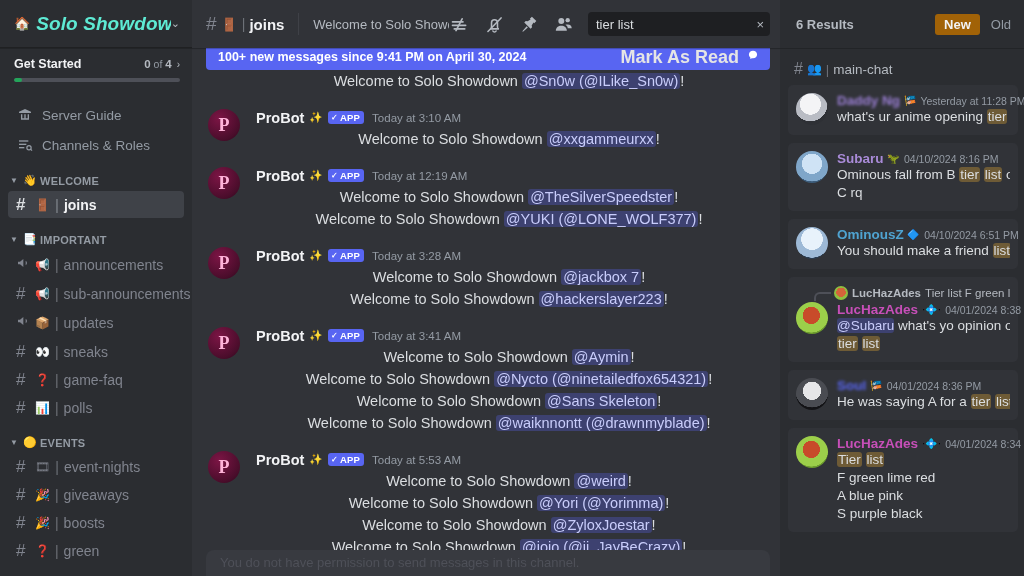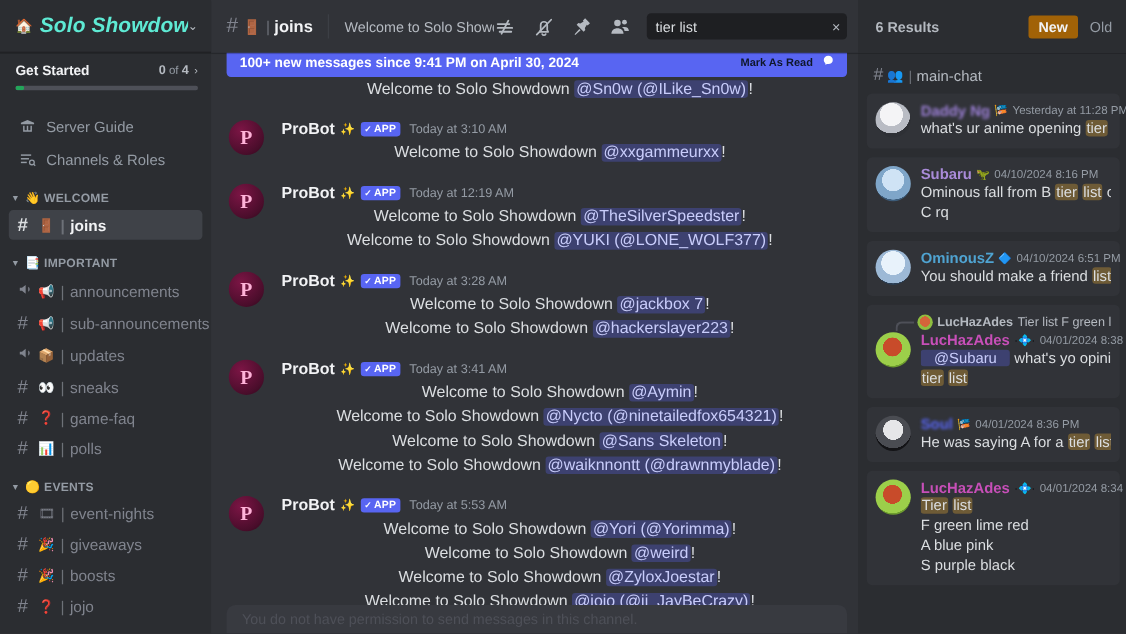--- a/index.html
+++ b/index.html
@@ -82,21 +82,21 @@
   .search-box .sval { color: #dbdee1; font-size: 13px; flex: 1; white-space: nowrap; overflow: hidden; }
   .search-box .sico { color: #b5bac1; font-size: 13px; }
 
   
   .newbanner {
     position: absolute; top: 44px; left: 14px; right: 10px; height: 26px;
     background: #5865f2; border-radius: 4px; display: flex; align-items: center;
     padding: 0 10px 0 12px; z-index: 5;
   }
   .newbanner .nb-text { color: #fff; font-size: 12.5px; font-weight: 600; flex: 1; white-space: nowrap; }
-  .newbanner .nb-mark { color: #0f172a; font-size: 10px; font-weight: bold; cursor: pointer; }
+  .newbanner .nb-mark { color: #e5e5e5; font-size: 18px; font-weight: bold; cursor: pointer; }
   .newbanner .nb-ico { margin-left: 7px; font-size: 13px; }
 
   
   .messages { flex: 1; overflow: hidden; padding: 0 10px 0 0; position: relative; text-align: center; }
   .msggroup { position: relative; padding: 0 8px 0 0; }
   .msggroup.spaced { margin-top: 15px; }
   .avatar {
     position: absolute; left: 16px; top: 2px; width: 32px; height: 32px; border-radius: 50%;
     background: radial-gradient(circle at 35% 30%, #7c1545 0%, #4a0d2b 70%, #2a0719 100%);
     display: flex; align-items: center; justify-content: center;
@@ -148,21 +148,21 @@
   .rc-reply .rtxt { color: #b5bac1; font-size: 11.5px; white-space: nowrap; overflow: hidden; }
   .rc-main { display: flex; gap: 9px; }
   .ravatar { width: 32px; height: 32px; border-radius: 50%; flex: 0 0 32px; background: #5b5f68; }
   .rc-content { flex: 1; min-width: 0; }
   .rc-line1 { display: flex; align-items: center; gap: 4px; white-space: nowrap; }
   .rc-user { font-size: 13.5px; font-weight: bold; }
   .rc-deco { font-size: 10px; }
   .rc-time { color: #949ba4; font-size: 10.5px; }
   .rc-text { color: #dbdee1; font-size: 13.5px; line-height: 18px; overflow: hidden; white-space: nowrap; }
   .hl { background: rgba(240,178,50,.32); border-radius: 3px; padding: 0 1px; }
-  .rmention { background: rgba(88,101,242,.3); color: #c9cdfb; border-radius: 3px; padding: 0 12px; }
+  .rmention { background: rgba(88,101,242,.3); color: #c9cdfb; border-radius: 3px; padding: 0 0; }
 
   .blurname { filter: blur(1.6px); }
 
   
   .av-white { background: radial-gradient(circle at 45% 35%, #f4f4f6 0 38%, #b9bcc4 39% 62%, #2e3035 63% 100%); }
   .av-blue  { background: radial-gradient(circle at 50% 40%, #cfe3f5 0 40%, #7fa6c9 41% 70%, #3c5c7a 71% 100%); }
   .av-ice   { background: radial-gradient(circle at 50% 38%, #e8f2fb 0 42%, #9db9d6 43% 72%, #2a3d52 73% 100%); }
   .av-green { background: radial-gradient(circle at 48% 42%, #c84b2a 0 34%, #9ccf4a 35% 68%, #6d9c2e 69% 100%); }
   .av-dark  { background: radial-gradient(circle at 50% 40%, #e6e6e8 0 36%, #4a4c52 37% 66%, #131316 67% 100%); }
   .av-mini-green { background: radial-gradient(circle at 50% 45%, #d4643a 0 45%, #8fbe3f 46% 100%); }
@@ -291,21 +291,21 @@
         <div class="chan">
       <span class="hashi">#</span>
       <span class="cemoji">🎉</span>
       <span class="sep">|</span>
       <span>boosts</span>
         </div>
         <div class="chan">
       <span class="hashi">#</span>
       <span class="cemoji">❓</span>
       <span class="sep">|</span>
-      <span>jojo</span>
+      <span>green</span>
         </div>
         <div class="cat">
     
     
     </div>
       </div>
   </div>
 
   <div class="main">
 
@@ -415,22 +415,22 @@
             <div class="mline">Welcome to Solo Showdown <span class="mention">@waiknnontt (@drawnmyblade)</span>!</div>
           </div>
           <div class="msggroup spaced">
             <div class="avatar">P</div>
             <div class="mhead">
       <span class="mname">ProBot</span>
       <span class="mspark">✨</span>
       <span class="badge-app"><span class="ck">✓</span>APP</span>
       <span class="mtime">Today at 5:53 AM</span>
             </div>
+            <div class="mline">Welcome to Solo Showdown <span class="mention">@weird</span>!</div>
             <div class="mline">Welcome to Solo Showdown <span class="mention">@Yori (@Yorimma)</span>!</div>
-            <div class="mline">Welcome to Solo Showdown <span class="mention">@weird</span>!</div>
             <div class="mline">Welcome to Solo Showdown <span class="mention">@ZyloxJoestar</span>!</div>
             <div class="mline">Welcome to Solo Showdown <span class="mention">@jojo (@ii_JayBeCrazy)</span>!</div>
           </div>
         </div>
     </div>
 
     <div class="msgbox-disabled">You do not have permission to send messages in this channel.</div>
   </div>
 
   <div class="rpanel">

